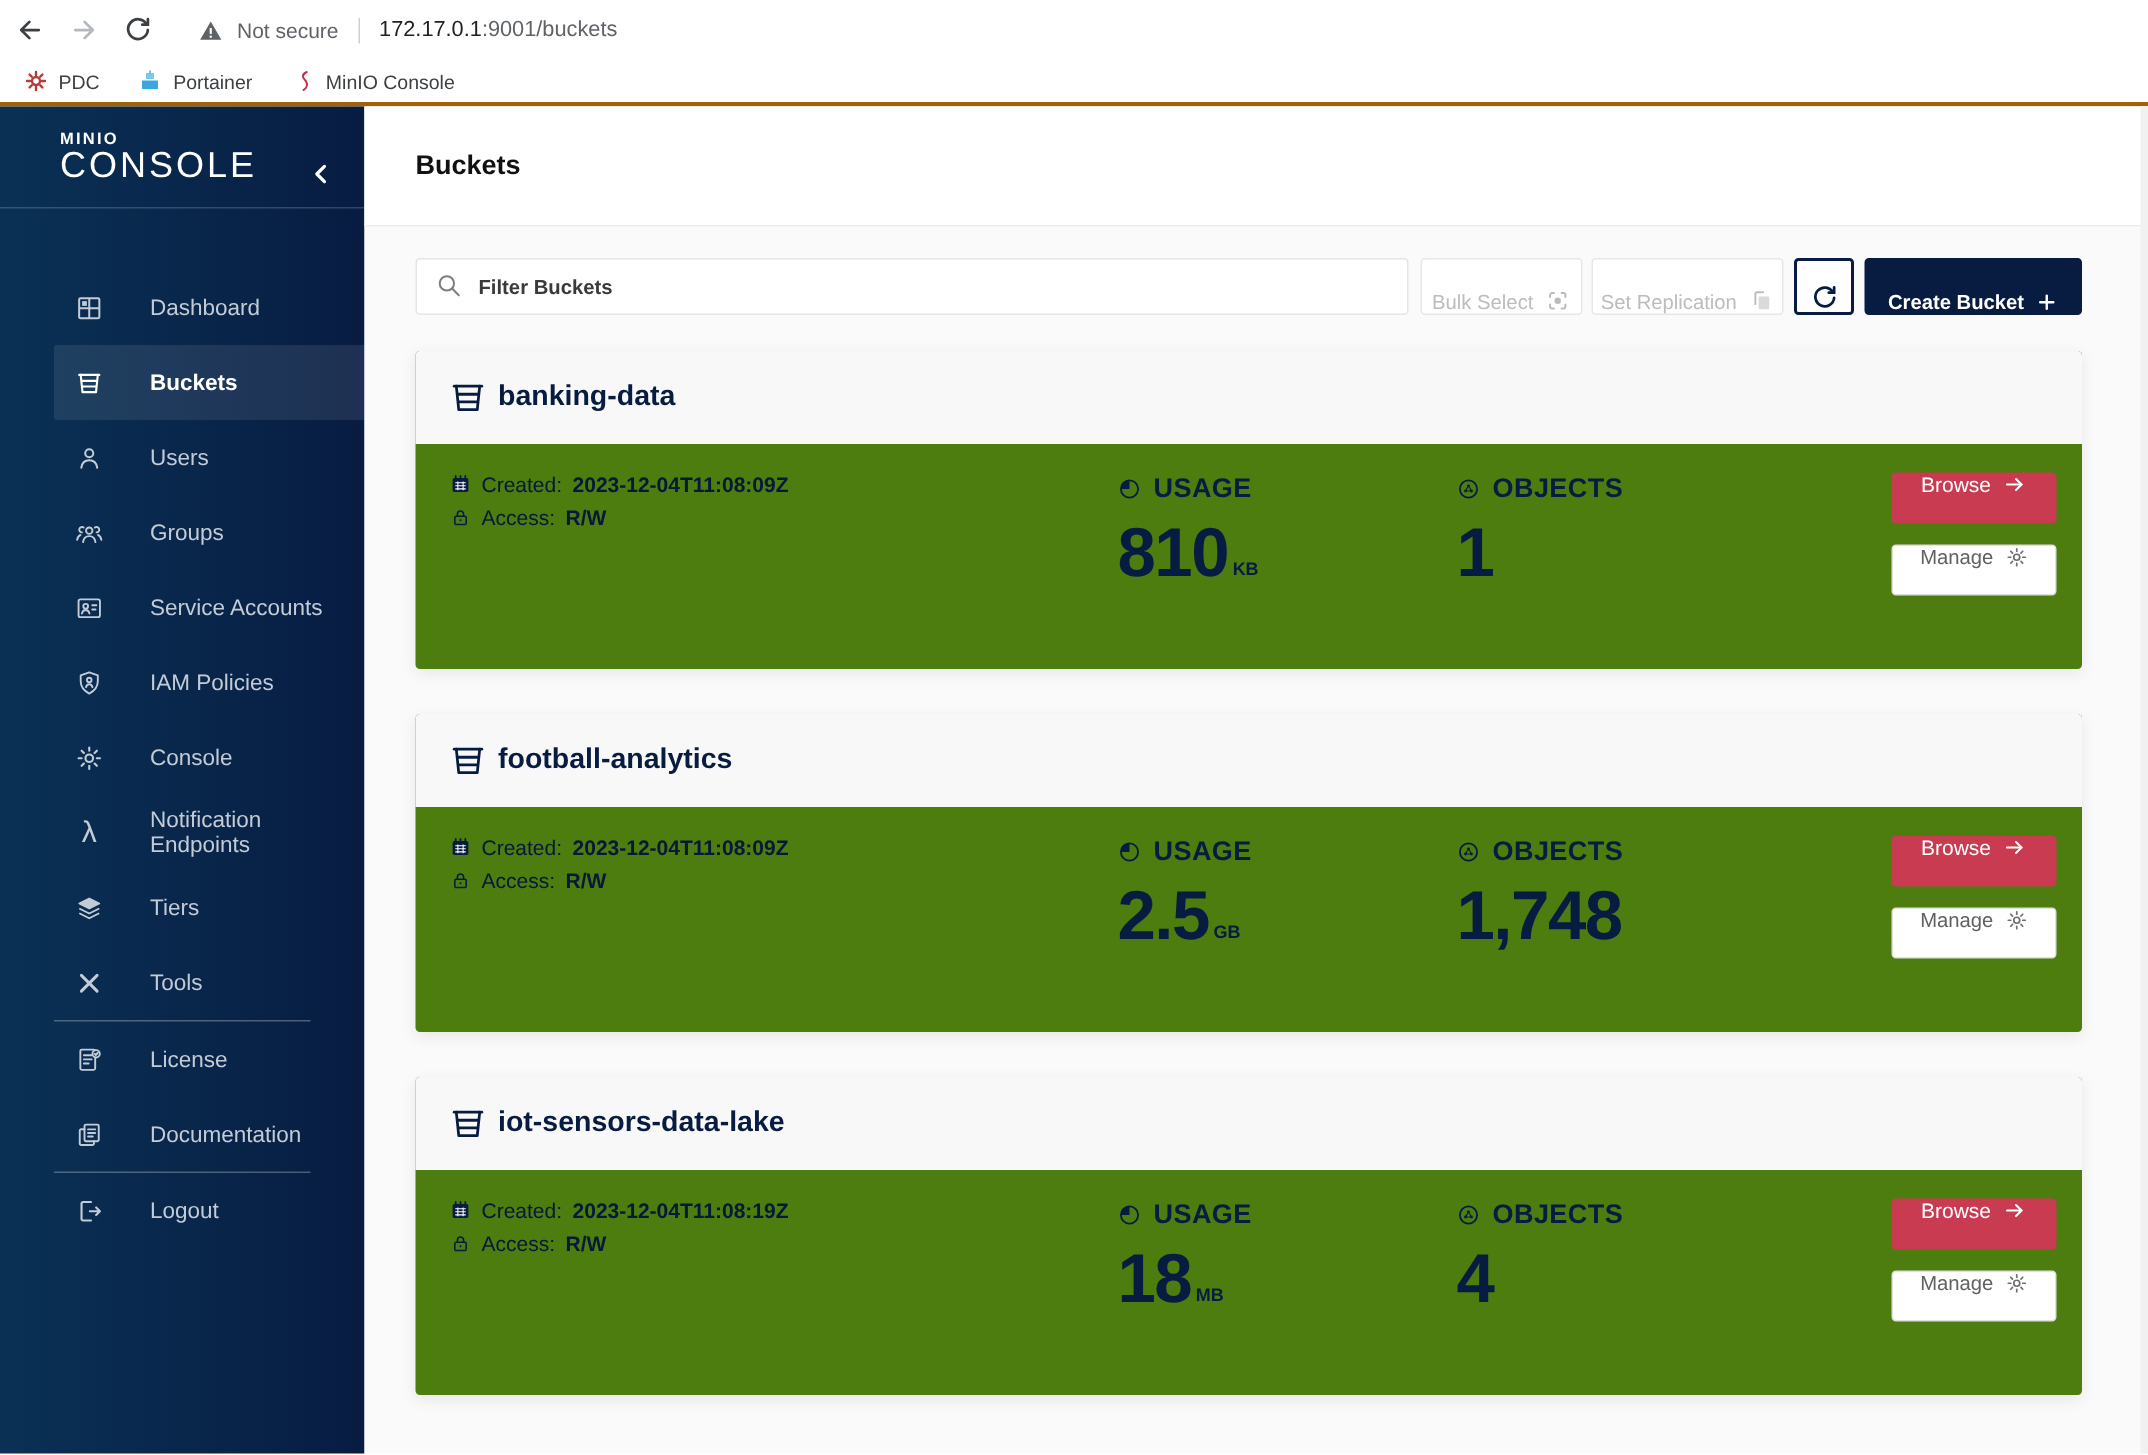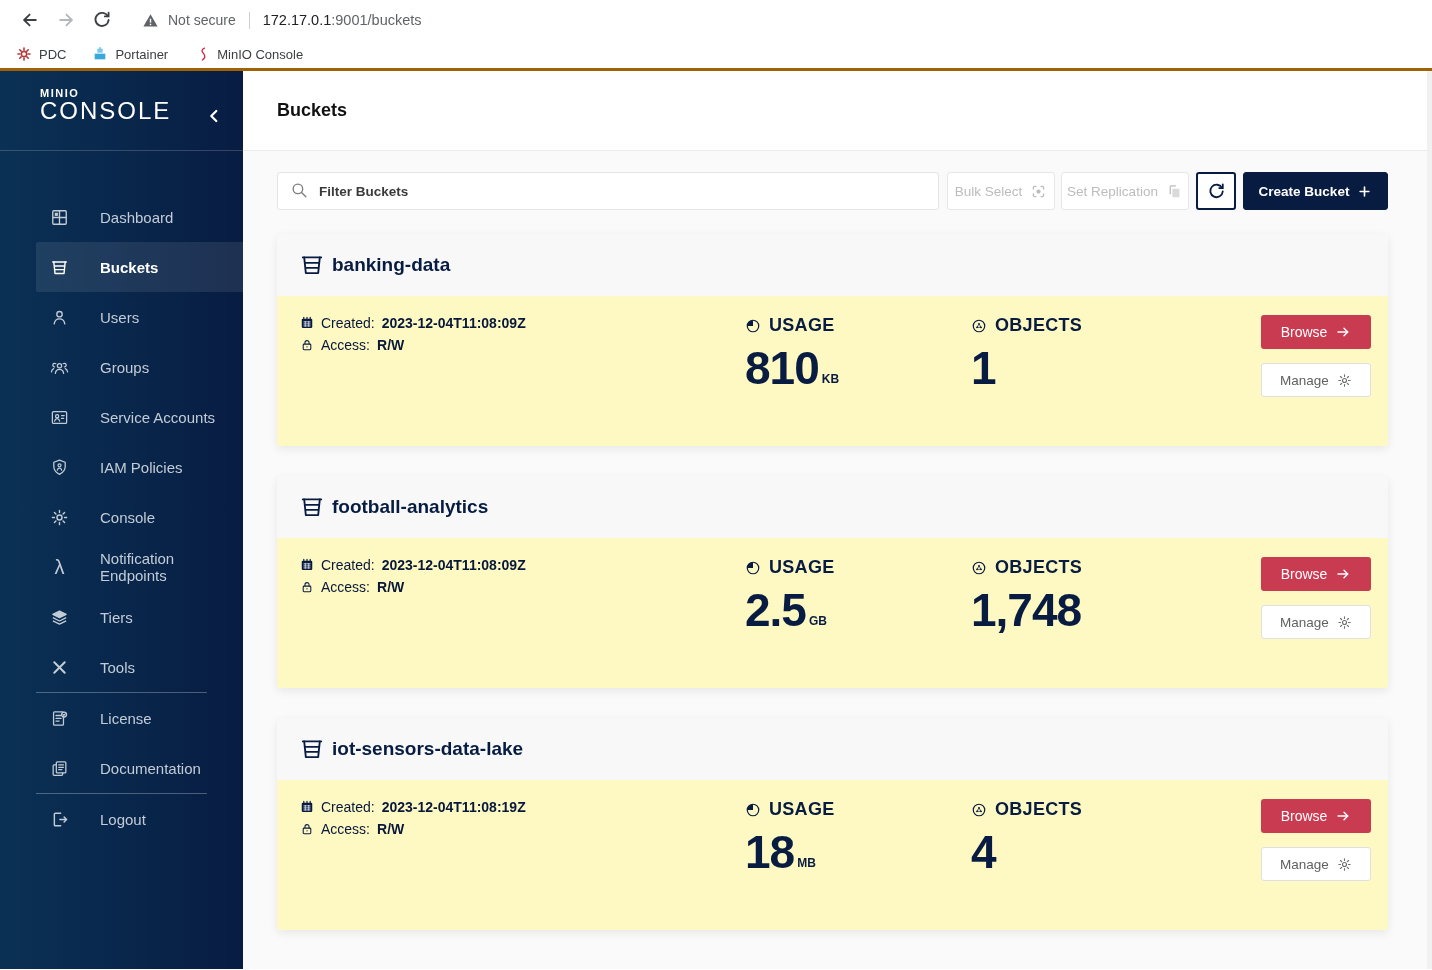--- a/index.html
+++ b/index.html
@@ -1,38 +1,38 @@
 <!DOCTYPE html>
 <html><head>
 <meta charset="utf-8">
 <style>
   * { margin:0; padding:0; box-sizing:border-box; }
   body { font-family:"Liberation Sans","DejaVu Sans",sans-serif; background:#e8e8e8; }
   .screen { width:1432px; height:970px; background:#fff; position:relative; overflow:hidden; }
 
   
-  .browser-toolbar { height:40px; display:flex; align-items:center; padding-left:16px; background:#fff; }
+  .browser-toolbar { height:40px; display:flex; align-items:center; padding-left:6px; background:#fff; }
   .nav-btn { width:28px; height:28px; display:flex; align-items:center; justify-content:center; margin-right:8px; border-radius:50%; cursor:pointer; }
   .nav-btn svg { width:20px; height:20px; }
   .urlbar { display:flex; align-items:center; margin-left:18px; gap:9px; }
   .urlbar .warn { width:17px; height:17px; }
   .sec-label { font-size:14px; color:#5f6368; }
   .url-sep { width:1px; height:17px; background:#cfcfcf; margin:0 4px; }
   .url-text { font-size:14.5px; color:#5f6368; }
   .url-text .host { color:#202124; }
   .bookmarks-bar { height:31px; display:flex; align-items:center; padding-left:16px; gap:26px; background:#fff; border-bottom:3px solid #a16207; }
   .bookmark { display:flex; align-items:center; gap:7px; font-size:13px; color:#3c4043; cursor:pointer; }
   .bookmark svg { width:16px; height:16px; }
 
   
   .app { display:flex; height:898px; }
 
   
   .sidebar { width:243px; flex:0 0 243px; background:linear-gradient(90deg,#0A3155 0%,#081C42 100%); color:#c3ccd6; display:flex; flex-direction:column; }
-  .logo-block { height:80px; padding:16px 14px 0 40px; display:flex; justify-content:space-between; border-bottom:1px solid rgba(255,255,255,.18);gap:24px; }
+  .logo-block { height:68px; padding:16px 14px 0 40px; display:flex; justify-content:space-between; border-bottom:1px solid rgba(255,255,255,.18);gap:24px; }
   .logo-small { font-size:11px; font-weight:bold; letter-spacing:1.5px; color:#fff; }
   .logo-large { font-size:24px; font-weight:300; letter-spacing:2px; color:#fff; margin-top:-2px; }
   .collapse { width:26px; height:26px; margin-top:18px; cursor:pointer; color:#fff; }
   .collapse svg { width:22px; height:22px; }
   .nav { margin-top:41px; }
   .nav-item { height:50px; margin-left:36px; display:flex; align-items:center; gap:31px; padding-left:14px; font-size:15px; color:#c3ccd6; cursor:pointer; }
   .nav-item .ico { width:19px; height:19px; display:flex; align-items:center; justify-content:center; color:#c3ccd6; flex:0 0 19px; }
   .nav-item .ico svg { width:19px; height:19px; }
   .nav-item.active { background:rgba(255,255,255,.09); color:#fff; font-weight:bold; border-radius:2px 0 0 2px; }
   .nav-item.active .ico { color:#fff; }
@@ -45,49 +45,49 @@
   .page-title { font-size:18px; font-weight:bold; color:#111; }
   .content { padding:21px 44px 0 34px; }
   .scroll-strip { position:absolute; right:0; top:0; bottom:0; width:5px; background:#f1f1f1; }
 
   
   .toolbar-row { display:flex; align-items:center; }
   .filter-wrap { flex:1; position:relative; }
   .filter-wrap .search-ico { position:absolute; left:13px; top:9px; width:19px; height:19px; color:#7d7d7d; }
   .filter-input { width:100%; height:38px; border:1px solid #e5e5e5; border-radius:3px; background:#fff; padding:0 10px 0 41px; font-size:13.5px; font-weight:600; color:#333; outline:none; font-family:inherit; }
   .filter-input::placeholder { color:#3a3a3a; opacity:1; }
-  .btn { display:flex; align-items:center; justify-content:center; gap:8px; height:38px; border-radius:3px; background:#fff; border:1px solid #e5e5e5; font-size:13.5px; color:#b9b9b9; cursor:pointer; font-family:inherit; }
+  .btn { display:flex; align-items:flex-end; justify-content:center; gap:8px; height:38px; border-radius:3px; background:#fff; border:1px solid #e5e5e5; font-size:13.5px; color:#b9b9b9; cursor:pointer; font-family:inherit; }
   .btn svg { width:17px; height:17px; }
   .btn.disabled { color:#bcbcbc; border-color:#e7e7e7; }
   .btn-bulk { width:108px; margin-left:8px; }
   .btn-replication { width:128px; margin-left:6px; }
   .btn-refresh { width:40px; margin-left:7px; border:2px solid #081C42; color:#081C42; }
   .btn-refresh svg { width:19px; height:19px; }
   .btn-create { width:145px; margin-left:7px; background:#081C42; border:1px solid #081C42; color:#fff; font-weight:600; font-size:13.5px; }
   .btn-create svg { width:15px; height:15px; }
 
   
-  .card { background:#fef9c3; border-radius:3px; box-shadow:0 3px 10px rgba(0,0,0,.08); margin-top:24px; height:212px; }
+  .card { background:#4d7c0f; border-radius:3px; box-shadow:0 3px 10px rgba(0,0,0,.08); margin-top:24px; height:212px; }
   .card + .card { margin-top:30px; }
   .card-head { height:62px; background:#f8f8f8; border-radius:3px 3px 0 0; display:flex; align-items:center; padding:0 22px; gap:7px; }
   .card-head .bucket-ico { width:26px; height:26px; color:#081C42; }
   .bucket-name { font-size:19px; font-weight:bold; color:#081C42; cursor:pointer; }
   .card-body { display:flex; padding:19px 17px 0 23px; }
   .col-info { flex:1; }
   .meta-line { display:flex; align-items:center; gap:7px; font-size:14px; color:#07183A; margin-bottom:6px; }
   .meta-line svg { width:14px; height:14px; color:#081C42; flex:0 0 14px; }
   .meta-value { font-weight:bold;text-align:center; }
   .col-usage { width:226px; }
   .col-objects { width:290px; }
   .stat-label { display:flex; align-items:center; gap:8px; font-size:18px; font-weight:bold; color:#081C42; letter-spacing:.3px; }
   .stat-label svg { width:16px; height:16px; }
   .stat-value { display:inline-flex; margin-top:7px; font-size:46px; font-weight:bold; color:#081C42; letter-spacing:-1px; line-height:1.1; }
   .stat-value .unit { font-size:12px; font-weight:bold; letter-spacing:0; align-self:flex-end; padding-bottom:7px; margin-left:3px; }
   .col-actions { width:110px; display:flex; flex-direction:column; gap:14px; }
-  .abtn { height:34px; width:110px; border-radius:3px; display:flex; align-items:center; justify-content:center; gap:8px; font-size:14px; cursor:pointer; border:none; font-family:inherit; }
+  .abtn { height:34px; width:110px; border-radius:3px; display:flex; align-items:flex-start; justify-content:center; gap:8px; font-size:14px; cursor:pointer; border:none; font-family:inherit; }
   .abtn svg { width:16px; height:16px; }
   .abtn-browse { background:#C83B51; color:#fff; }
   .abtn-manage { background:#fff; border:1px solid #e0e0e0; color:#616161; font-size:13.5px; }
   .abtn-manage svg { color:#6e6e6e; width:15px; height:15px; }
 </style>
 </head>
 <body>
 
 <div class="screen">
 

